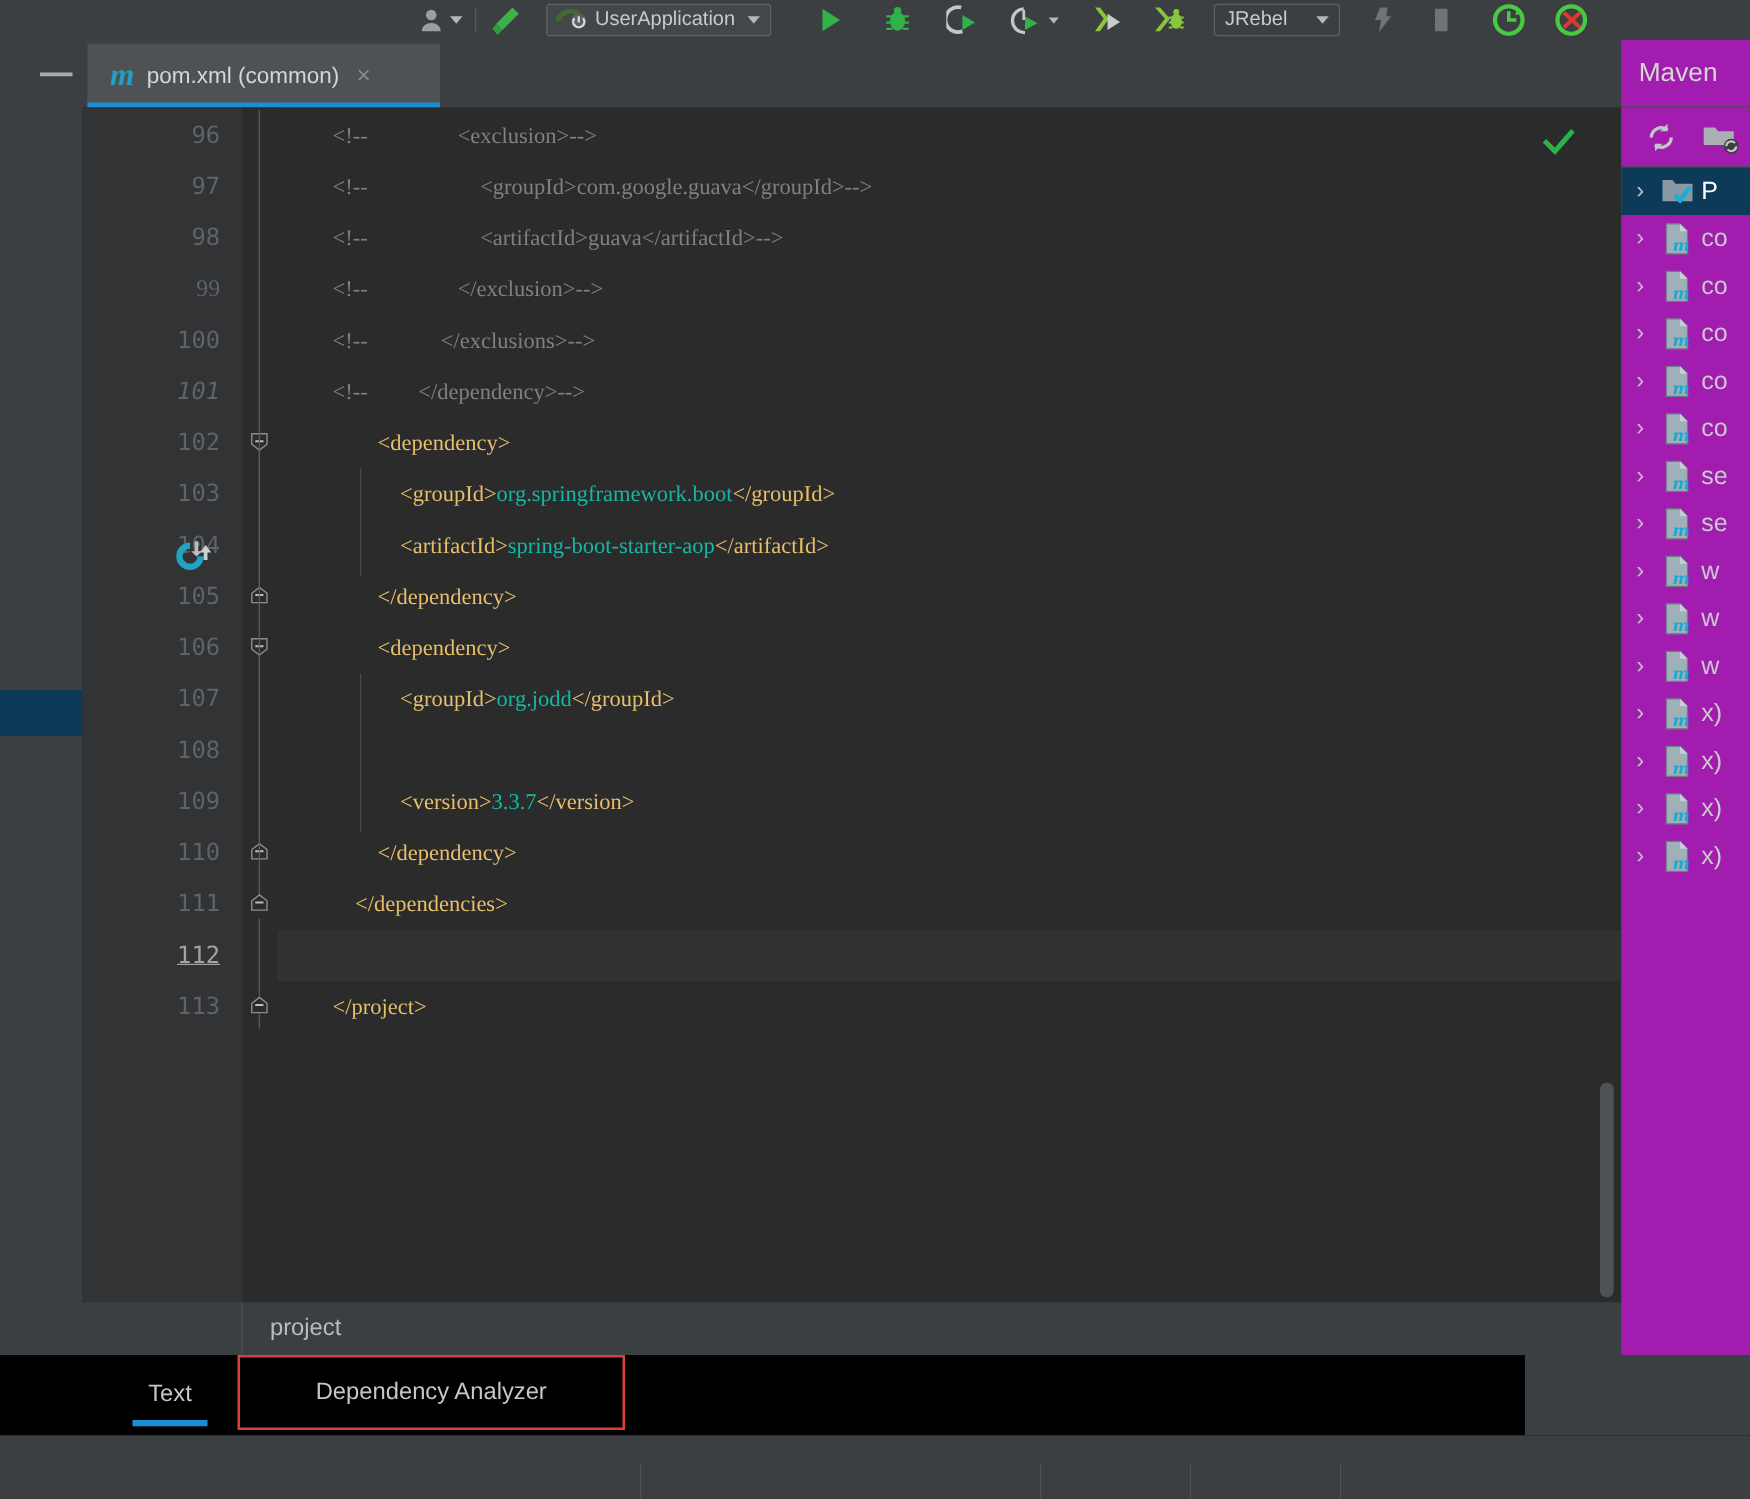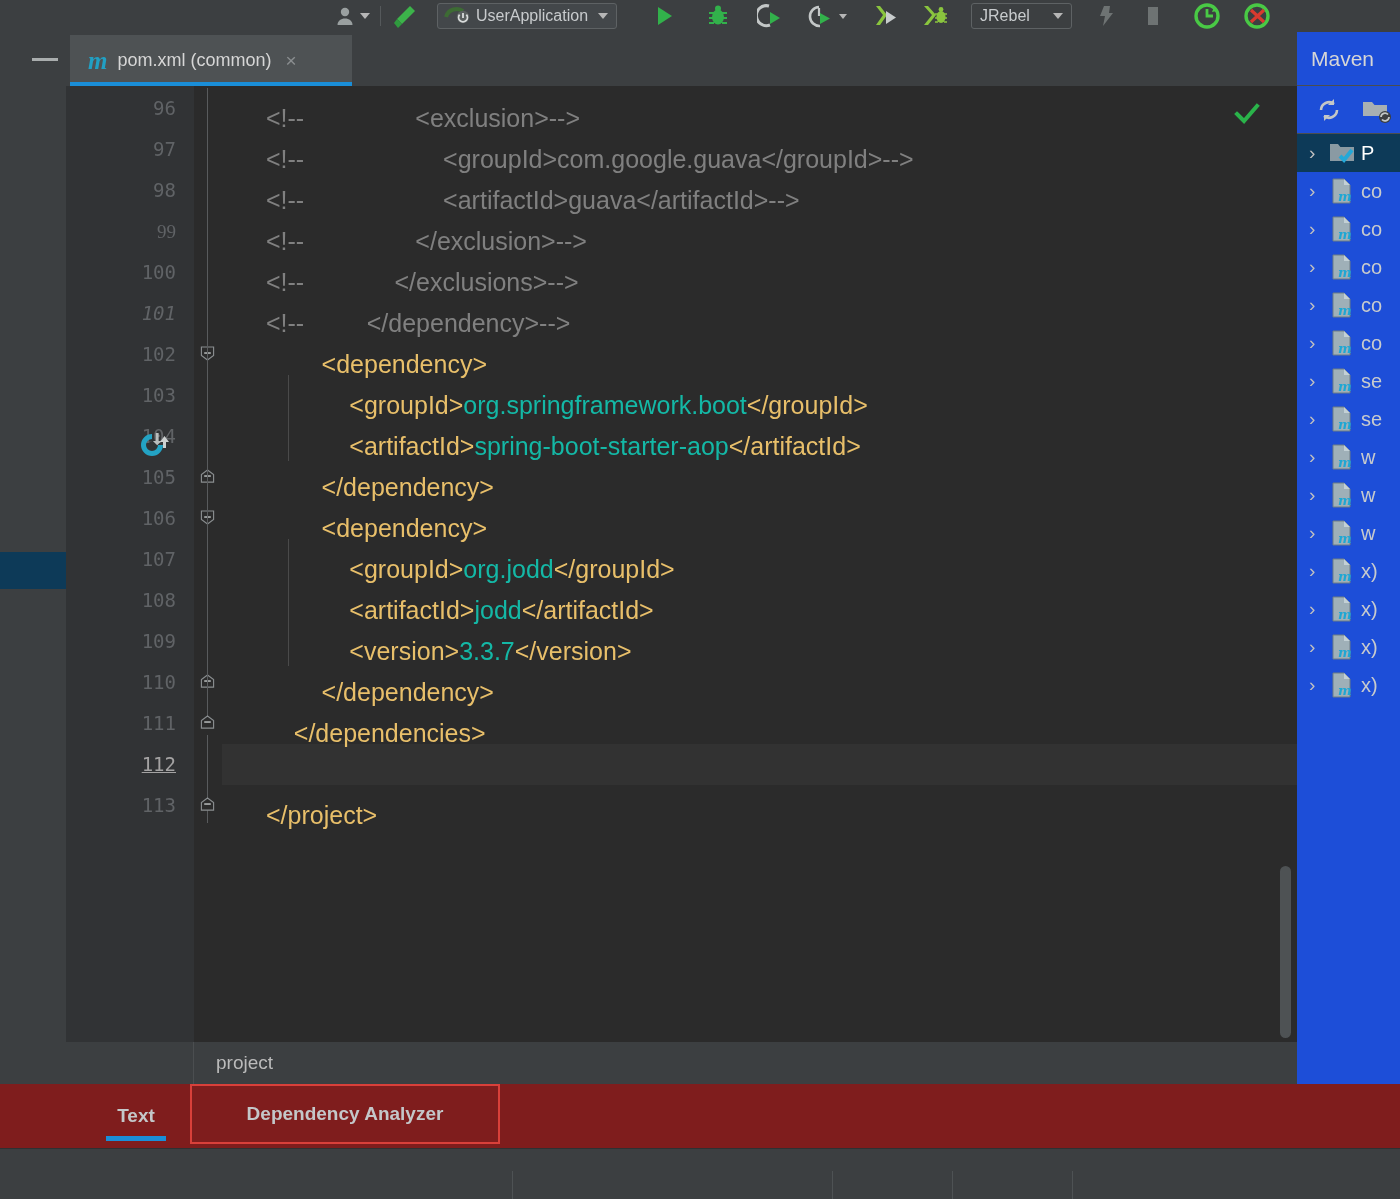--- a/index.html
+++ b/index.html
@@ -92,22 +92,22 @@
     position: absolute; left: 0; top: 0; width: 1px; background: #595b5d;
   }
   .fold-mark {
     position: absolute; left: 6px; width: 15px; height: 15px;
   }
   .code-area {
     position: absolute; left: 156px; top: 0; right: 0; height: 100%;
   }
   .cl {
     position: absolute; left: 0; width: 100%; height: 41px;
-    font-family: Liberation Sans, sans-serif; font-size: 25px;
-    line-height: 41px; white-space: pre; padding-left: 44px; margin-top: 10px;
+    font-family: Liberation Serif, serif; font-size: 18px;
+    line-height: 41px; white-space: pre; padding-left: 44px;
   }
   .row-hl-full {
     position: absolute; left: 0; width: 1231px; height: 41px; background: #323232;
   }
   .cmt { color: #808080; }
   .tag { color: #e8bf6a; }
   .val { color: #14b8a6; }
   .indent-guide {
     position: absolute; width: 1px; background: #4a4a4a;
   }
@@ -123,23 +123,22 @@
   
   .breadcrumb {
     position: absolute; left: 66px; top: 1042px; width: 1231px; height: 42px;
     background: #3c3f41; display: flex; align-items: center;
   }
   .bc-gut { width: 128px; height: 100%; border-right: 1px solid #4b4e50; }
   .bc-txt { color: #bbbbbb; font-size: 19px; padding-left: 22px; }
 
   
   .bottomtabs {
-    position: absolute; left: 0; top: 1084px; width: 1400px; height: 64px;
-    background: #7f1d1d;
-    font-weight: bold;
+    position: absolute; left: 0; top: 1084px; width: 1220px; height: 64px;
+    background: #000000;
   }
   .olive-block {
     position: absolute; left: 0; top: 1085px; width: 66px; height: 33px;
     background: #6b6145;
   }
   .btab {
     position: absolute; top: 0; height: 64px;
     display: flex; align-items: center; justify-content: center;
   }
   .btab .lbl { color: #c4c7c9; font-size: 19px; white-space: nowrap; }
@@ -164,21 +163,21 @@
     background: #3c3f41;
   }
   .left-sel {
     position: absolute; left: 0; top: 466px; width: 66px; height: 37px;
     background: #0d3a58;
   }
 
   
   .maven {
     position: absolute; left: 1297px; top: 32px; width: 103px; height: 1052px;
-    background: #1d4ed8; overflow: hidden;
+    background: #a21caf; overflow: hidden;
   }
   .mv-header {
     height: 54px; display: flex; align-items: center; padding-left: 14px;
     border-bottom: 1px solid #4b4e50;
   }
   .mv-header .lbl { color: #d6d6d6; font-size: 21px; white-space: nowrap; }
   .mv-toolbar {
     height: 48px; display: flex; align-items: center; gap: 18px; padding-left: 18px;
     border-bottom: 1px solid #4b4e50;
   }
@@ -406,21 +405,20 @@
         <div class="cl" style="top: 84px;"><span class="cmt">&lt;!--</span><span class="cmt">                    &lt;artifactId&gt;guava&lt;/artifactId&gt;--&gt;</span></div>
         <div class="cl" style="top: 125px;"><span class="cmt">&lt;!--</span><span class="cmt">                &lt;/exclusion&gt;--&gt;</span></div>
         <div class="cl" style="top: 166px;"><span class="cmt">&lt;!--</span><span class="cmt">             &lt;/exclusions&gt;--&gt;</span></div>
         <div class="cl" style="top: 207px;"><span class="cmt">&lt;!--</span><span class="cmt">         &lt;/dependency&gt;--&gt;</span></div>
         <div class="cl" style="top: 248px;"><span class="tag">        &lt;dependency&gt;</span></div>
         <div class="cl" style="top: 289px;"><span class="tag">            &lt;groupId&gt;</span><span class="val">org.springframework.boot</span><span class="tag">&lt;/groupId&gt;</span></div>
         <div class="cl" style="top: 330px;"><span class="tag">            &lt;artifactId&gt;</span><span class="val">spring-boot-starter-aop</span><span class="tag">&lt;/artifactId&gt;</span></div>
         <div class="cl" style="top: 371px;"><span class="tag">        &lt;/dependency&gt;</span></div>
         <div class="cl" style="top: 412px;"><span class="tag">        &lt;dependency&gt;</span></div>
         <div class="cl" style="top: 453px;"><span class="tag">            &lt;groupId&gt;</span><span class="val">org.jodd</span><span class="tag">&lt;/groupId&gt;</span></div>
-        <div class="cl" style="top: 494px;"><span class="tag">            &lt;artifactId&gt;</span><span class="val">jodd</span><span class="tag">&lt;/artifactId&gt;</span></div>
         <div class="cl" style="top: 535px;"><span class="tag">            &lt;version&gt;</span><span class="val">3.3.7</span><span class="tag">&lt;/version&gt;</span></div>
         <div class="cl" style="top: 576px;"><span class="tag">        &lt;/dependency&gt;</span></div>
         <div class="cl" style="top: 617px;"><span class="tag">    &lt;/dependencies&gt;</span></div>
         <div class="cl" style="top: 658px;"><span class="val"></span></div>
         <div class="cl" style="top: 699px;"><span class="tag">&lt;/project&gt;</span></div>
         <div class="indent-guide" style="left: 66px; top: 289px; height: 86px;"></div>
         <div class="indent-guide" style="left: 66px; top: 453px; height: 127px;"></div>
       </div>
 
     <div class="gutter-maven-icon" style="top:343px;">

